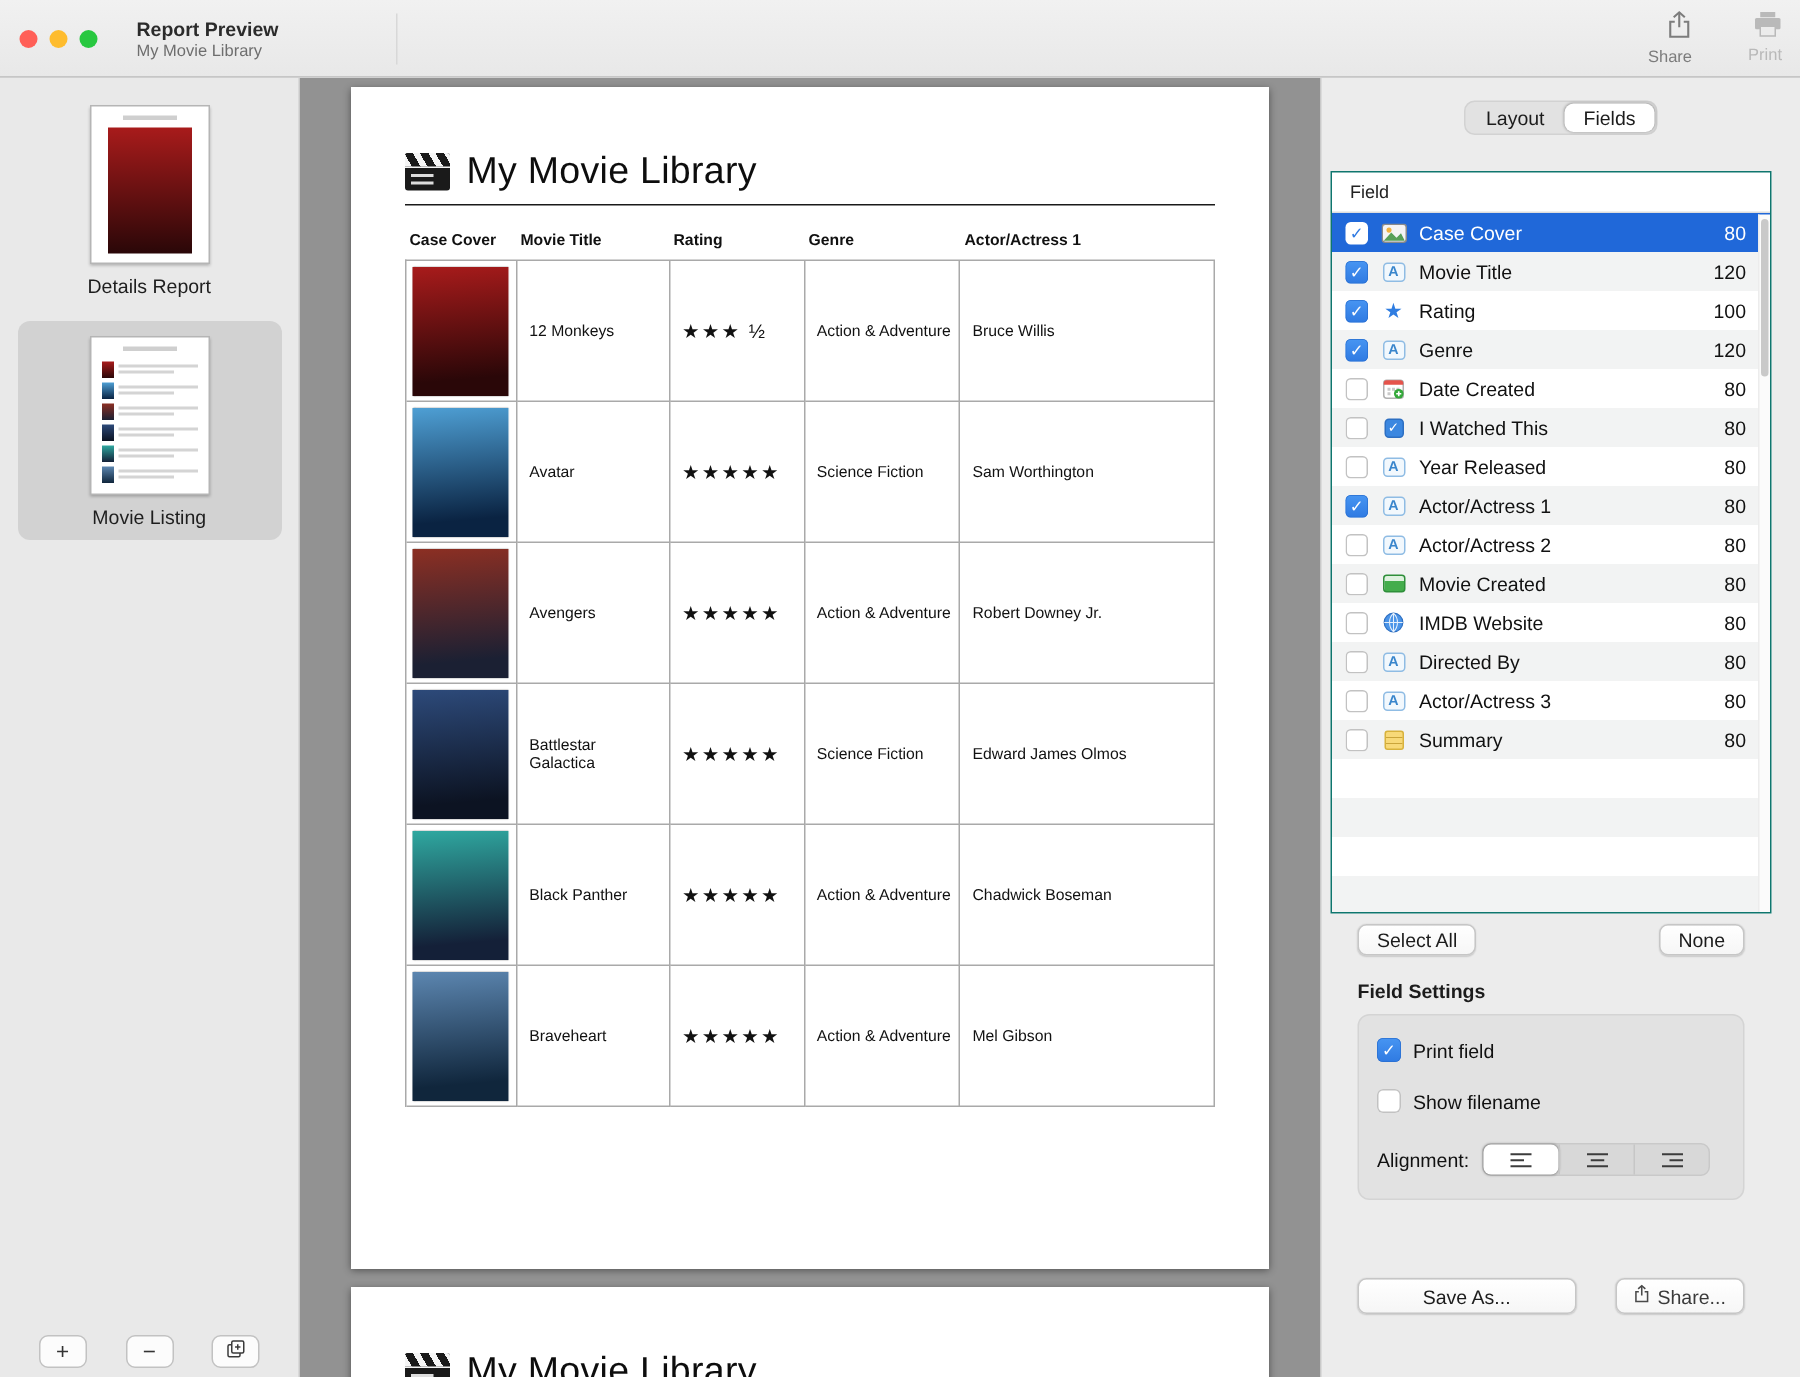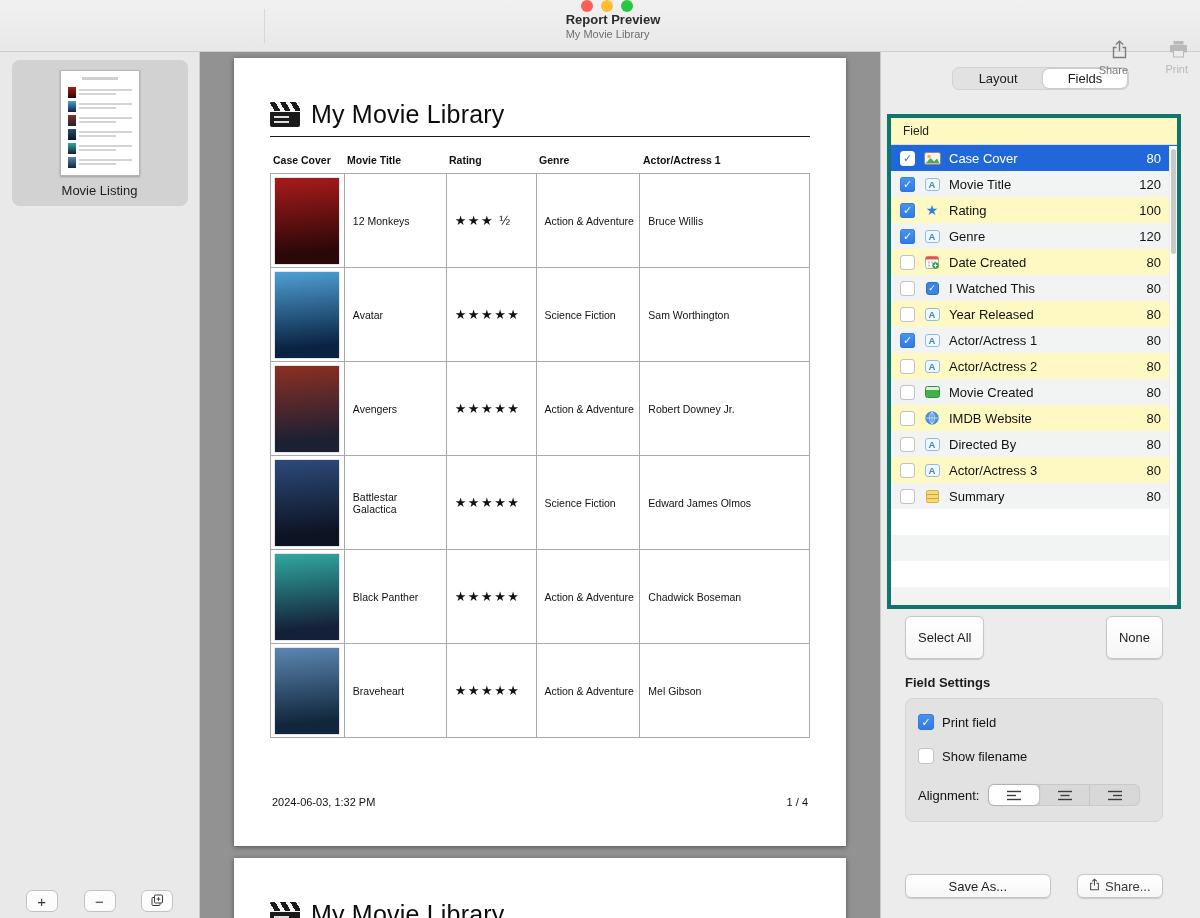--- a/index.html
+++ b/index.html
@@ -1,21 +1,21 @@
 <!DOCTYPE html>
 <html><head>
 <meta charset="utf-8">
 <style>
   * { margin:0; padding:0; box-sizing:border-box; }
   html,body { width:1200px; height:918px; overflow:hidden; background:#929292;
     font-family:"Liberation Sans","DejaVu Sans",sans-serif; color:#111; }
 
   
   .titlebar { position:relative; height:52px; background:linear-gradient(#f1f1f1,#e8e8e8);
-    border-bottom:1px solid #cfcfcf; display:flex; align-items:center;flex-direction:column; }
+    border-bottom:1px solid #cfcfcf; display:flex; align-items:center; }
   .traffic { display:flex; gap:8px; padding-left:13px; }
   .light { width:12px; height:12px; border-radius:50%; }
   .light.red{background:#ff5f57;} .light.yellow{background:#febc2e;} .light.green{background:#28c840;}
   .tb-titles { margin-left:26px; }
   .tb-title { font-size:13px; font-weight:700; color:#2b2b2b; }
   .tb-sub { font-size:11px; color:#6e6e6e; margin-top:1px; }
   .tb-sep { position:absolute; left:264px; top:9px; height:34px; width:1px; background:#d8d8d8; }
   .tb-actions { margin-left:auto; display:flex; gap:14px; padding-right:12px; }
   .tb-btn { display:flex; flex-direction:column; align-items:flex-end; gap:1px; width:46px; }
   .tb-btn .lbl { font-size:11px; }
@@ -68,23 +68,23 @@
     align-items:center; font-size:10.5px; color:#111; padding-left:8px; padding-right:3px; }
   .tcell.c-cover { padding:3px; justify-content:center; }
   .cover { width:64px; height:86px; box-shadow:0 0 1px rgba(0,0,0,.6); }
   .c-rating { font-size:13px; letter-spacing:1.5px; }
   .page-footer { display:flex; justify-content:space-between; margin-top:58px; font-size:11px; color:#111; padding:0 2px; }
 
   
   .inspector { width:320px; background:#ececec; border-left:1px solid #c9c9c9; flex-shrink:0;
     display:flex; flex-direction:column; }
   .tabs { margin:15px auto 0; display:flex; background:#e2e2e2; border:1px solid #d2d2d2; border-radius:7px; padding:1px; }
-  .tab { font-size:13px; color:#1c1c1c; padding:2px 25px; border-radius:6px; }
+  .tab { font-size:13px; color:#1c1c1c; padding:2px 13px; border-radius:6px; }
   .tab.active { background:#fff; box-shadow:0 0 2px rgba(0,0,0,.35); }
-  .field-list { margin:24px 19px 0 6px; height:495px; background:#fef9c3; border:4px solid #0f766e;
+  .field-list { margin:24px 19px 0 6px; height:495px; background:#ffffff; border:1px solid #0f766e;
     position:relative; overflow:hidden; display:flex; flex-direction:column; }
   .fl-header { height:27px; display:flex; align-items:center; padding-left:12px; font-size:12px;
     color:#222; border-bottom:1px solid #dedede; flex-shrink:0; }
   .frow { height:26px; display:flex; align-items:center; padding-left:9px; gap:7px; font-size:13px; color:#111; }
   .frow.odd { background:#f2f3f3; }
   .frow.selected { background:#2068d9; color:#fff; }
   .ficon { width:20px; display:flex; justify-content:center; align-items:center; flex-shrink:0; }
   .fname { white-space:nowrap; }
   .fwidth { margin-left:auto; padding-right:16px; font-size:13px; }
   .fl-fill { flex:1; background:repeating-linear-gradient(180deg,#fff 0 26px,#f2f3f3 26px 52px); }
@@ -105,21 +105,21 @@
   .ic-cbx { width:13px; height:13px; border-radius:3px; background:#3b87e0; color:#fff; font-size:9px;
     display:flex; align-items:center; justify-content:center; border:1px solid #2d6fc2; }
   .ic-det { width:15px; height:12px; border-radius:2.5px; border:1px solid #2f8f3a;
     background:linear-gradient(180deg,#dff2df 0 3px,#44ad4c 3px); display:inline-block; }
   .ic-note { width:13px; height:13px; border-radius:2px; border:1px solid #d8b23c; background:#f8d978;
     display:inline-block;
     background-image:linear-gradient(180deg,transparent 3px,#caa43a 3px,#caa43a 4px,transparent 4px,transparent 7px,#caa43a 7px,#caa43a 8px,transparent 8px); }
 
   .list-btns { display:flex; margin:7px 37px 0 24px; }
   .btn { background:linear-gradient(#ffffff,#f6f6f6); border:1px solid #c6c6c6; border-radius:6px;
-    font-size:13px; color:#1c1c1c; padding:13px 12px; box-shadow:0 .5px 1px rgba(0,0,0,.15);
+    font-size:13px; color:#1c1c1c; padding:2px 12px; box-shadow:0 .5px 1px rgba(0,0,0,.15);
     font-family:"Liberation Sans",sans-serif; }
   .btn-none { margin-left:auto; }
   .fs-header { font-size:13px; font-weight:700; color:#1c1c1c; margin:16px 0 0 24px; }
   .fs-box { margin:8px 37px 0 24px; background:#e2e2e2; border:1px solid #d4d4d4; border-radius:8px;
     padding:13px 12px 15px; }
   .fs-row { display:flex; align-items:center; gap:8px; font-size:13px; color:#111; margin-bottom:14px; height:20px; }
   .align-row { display:flex; align-items:center; gap:9px; font-size:13px; margin-top:18px; }
   .seg { display:flex; background:#d8d8d8; border-radius:6px; border:1px solid #c9c9c9; }
   .seg-btn { width:50px; height:20px; display:flex; align-items:center; justify-content:center; }
   .seg-btn.selected { background:#fff; border-radius:5px; box-shadow:0 0 2px rgba(0,0,0,.4); }
@@ -163,20 +163,27 @@
           </svg></span>
       <span class="lbl">Print</span>
     </div>
   </div>
 </header>
 
 <div class="main">
 
   <aside class="sidebar">
     <div id="report-list">
+        <div class="report-item">
+    <div class="thumb">
+      <div class="t-head"></div>
+      <div class="t-body mini-poster" style="background: linear-gradient(rgb(168, 27, 27), rgb(42, 7, 8));"></div>
+    </div>
+    <div class="report-label">Details Report</div>
+  </div>
         <div class="report-item selected">
     <div class="thumb">
       <div class="t-head"></div>
       <div class="t-body mini-list">
               <div class="mini-row">
                 <span class="mini-cover" style="background: linear-gradient(rgb(168, 27, 27), rgb(42, 7, 8));"></span>
                 <span class="mini-lines">
                   <span class="mini-line"></span>
                   <span class="mini-line" style="width:70%"></span>
                 </span>
@@ -297,24 +304,20 @@
           <div class="trow">
     <div class="tcell c-cover w0">
       <div class="cover" style="background: linear-gradient(175deg, rgb(92, 134, 176) 0%, rgb(16, 38, 60) 85%);"></div>
     </div>
     <div class="tcell c-title w1">Braveheart</div>
     <div class="tcell c-rating w2">★★★★★</div>
     <div class="tcell c-genre w3">Action &amp; Adventure</div>
     <div class="tcell c-actor w4">Mel Gibson</div>
   </div>
         </div>
-      <div class="page-footer">
-        <span>2024-06-03, 1:32 PM</span>
-        <span>1 / 4</span>
-      </div>
     </div>
     <div class="page page2">
       <div class="rep-title-row">
         <span class="clap"></span>
         <span class="rep-title">My Movie Library</span>
       </div>
 
     </div>
   </section>
 

